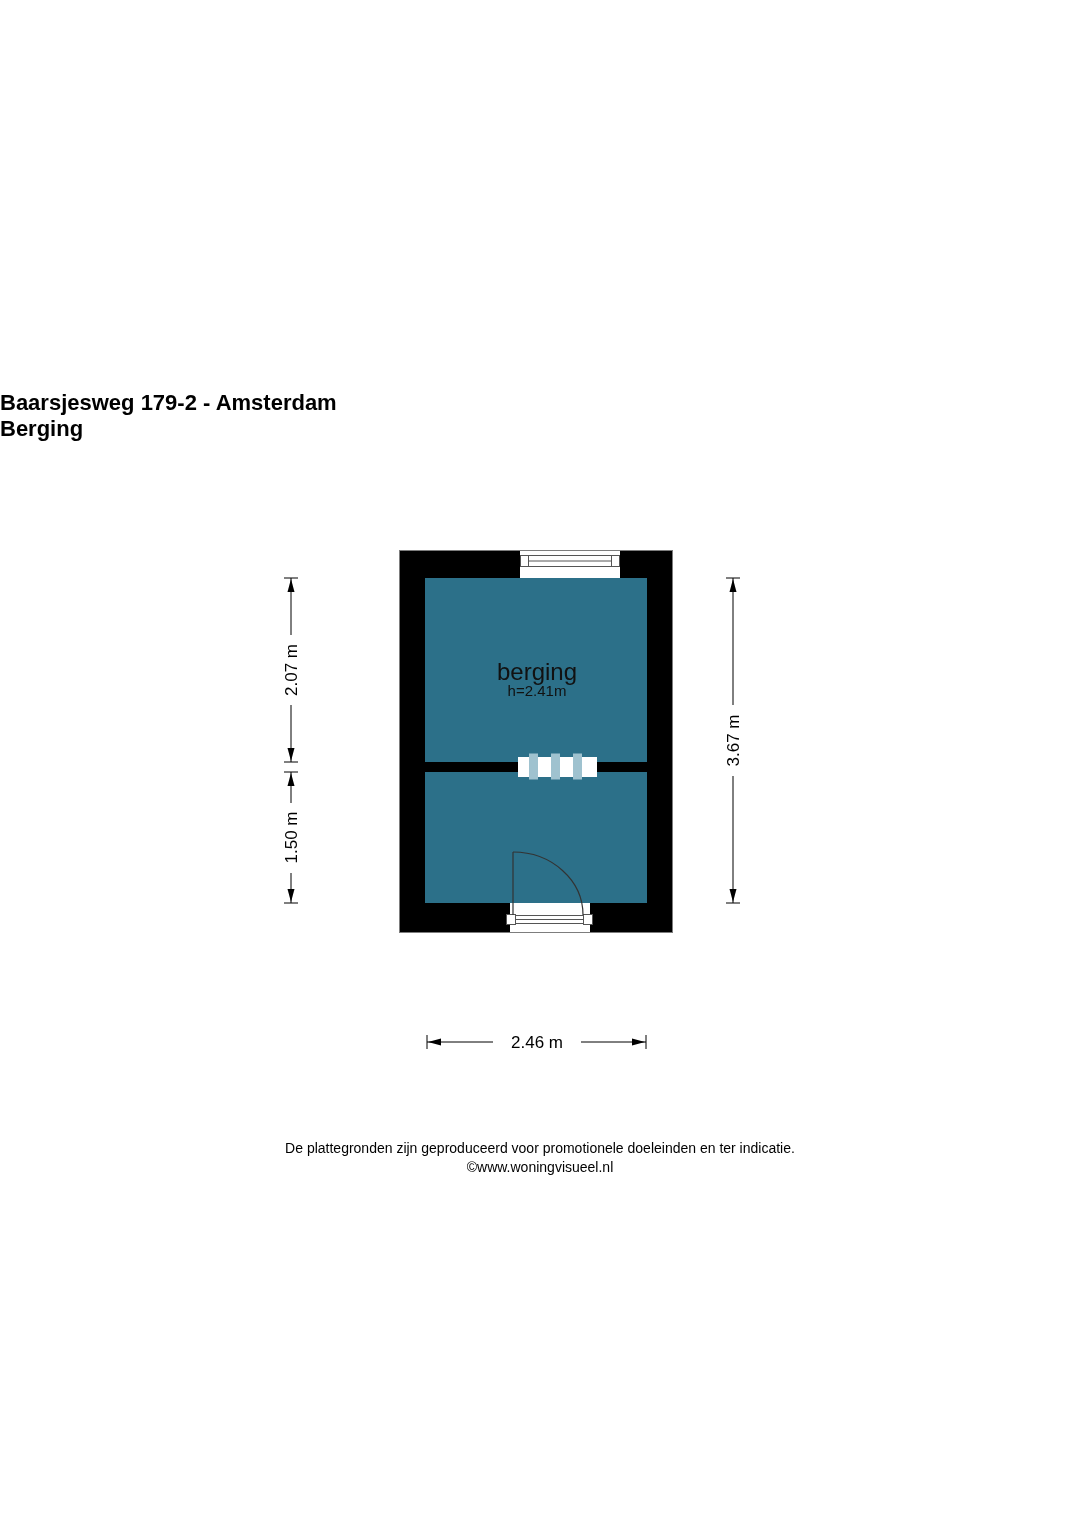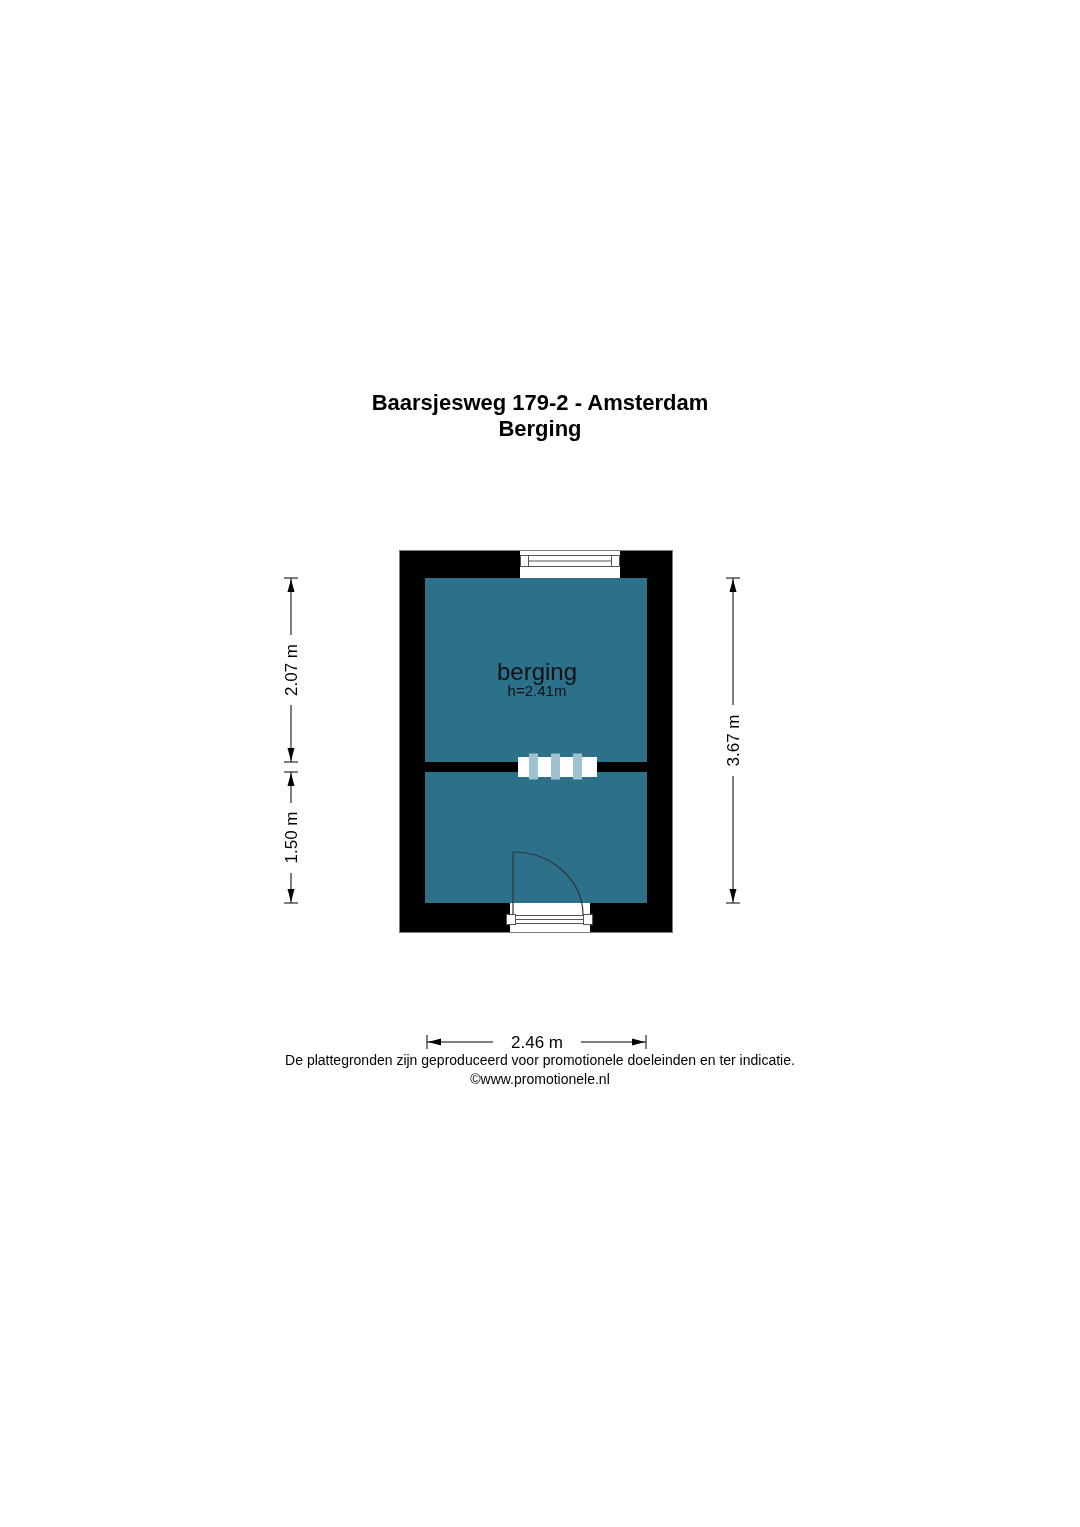--- a/index.html
+++ b/index.html
@@ -9,21 +9,21 @@
     height: 1527px;
     background: #ffffff;
     font-family: "Liberation Sans", sans-serif;
     overflow: hidden;
   }
   .title-block {
     position: absolute;
     top: 390px;
     left: 0;
     width: 100%;
-    text-align: center;
+    text-align: left;
     font-weight: bold;
     font-size: 22px;
     line-height: 26px;
     color: #000000;
   }
   .plan-svg {
     position: absolute;
     top: 0;
     left: 0;
   }
@@ -41,21 +41,21 @@
     font-family: "Liberation Sans", sans-serif;
     font-size: 17px;
     fill: #000000;
   }
   .dim-line { stroke: #000000; stroke-width: 1; }
   .dim-arrow { fill: #000000; }
   .sym-stroke { stroke: #555555; stroke-width: 1; fill: #ffffff; }
   .thin-dark { stroke: #333333; stroke-width: 1.2; fill: none; }
   .footer-block {
     position: absolute;
-    top: 1051px;
+    top: 1139px;
     left: 0;
     width: 100%;
     text-align: center;
     font-size: 14px;
     line-height: 19px;
     color: #000000;
   }
 </style>
 </head>
 <body>
@@ -135,16 +135,16 @@
       <line x1="646" y1="1035" x2="646" y2="1049" class="dim-line"></line>
       <polygon points="428,1042 441,1038.5 441,1045.5" class="dim-arrow"></polygon>
       <polygon points="645,1042 632,1038.5 632,1045.5" class="dim-arrow"></polygon>
       <rect x="493" y="1032" width="88" height="20" fill="#ffffff"></rect>
       <text x="537" y="1048" text-anchor="middle" class="dim-text">2.46 m</text>
     </g>
   </svg>
 
   <div class="footer-block">
     <div>De plattegronden zijn geproduceerd voor promotionele doeleinden en ter indicatie.</div>
-    <div>©www.promotionele.nl</div>
+    <div>©www.woningvisueel.nl</div>
   </div>
 
 </div>
 
 </body></html>

